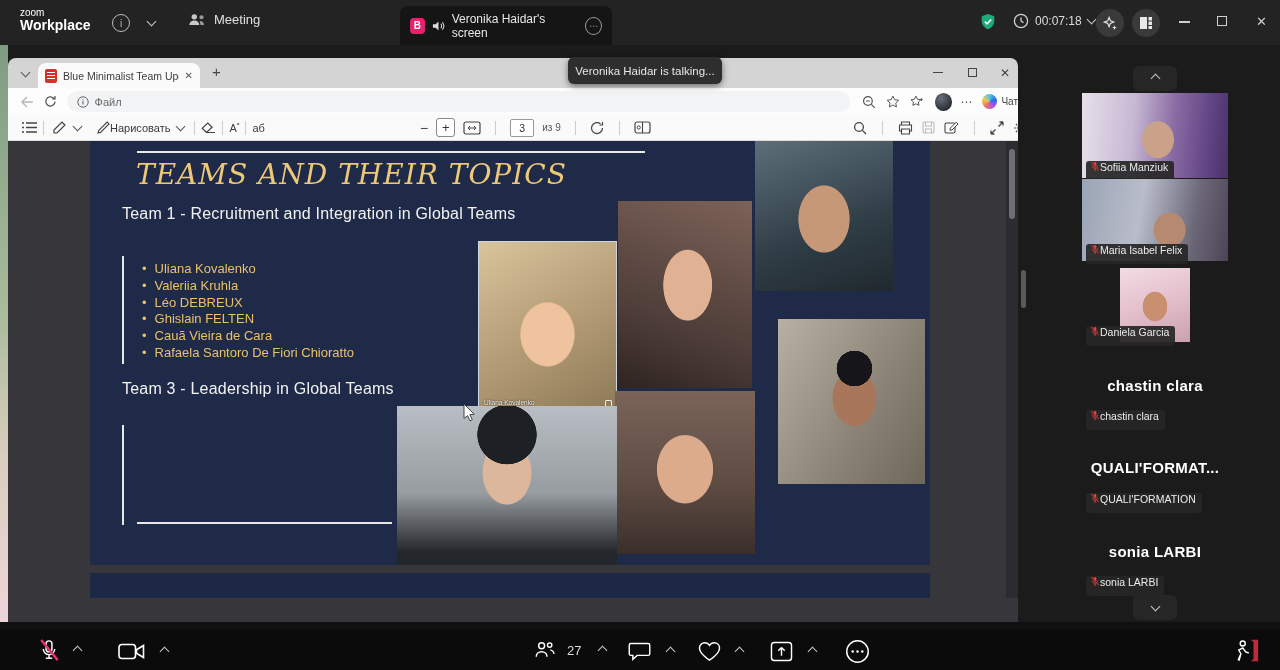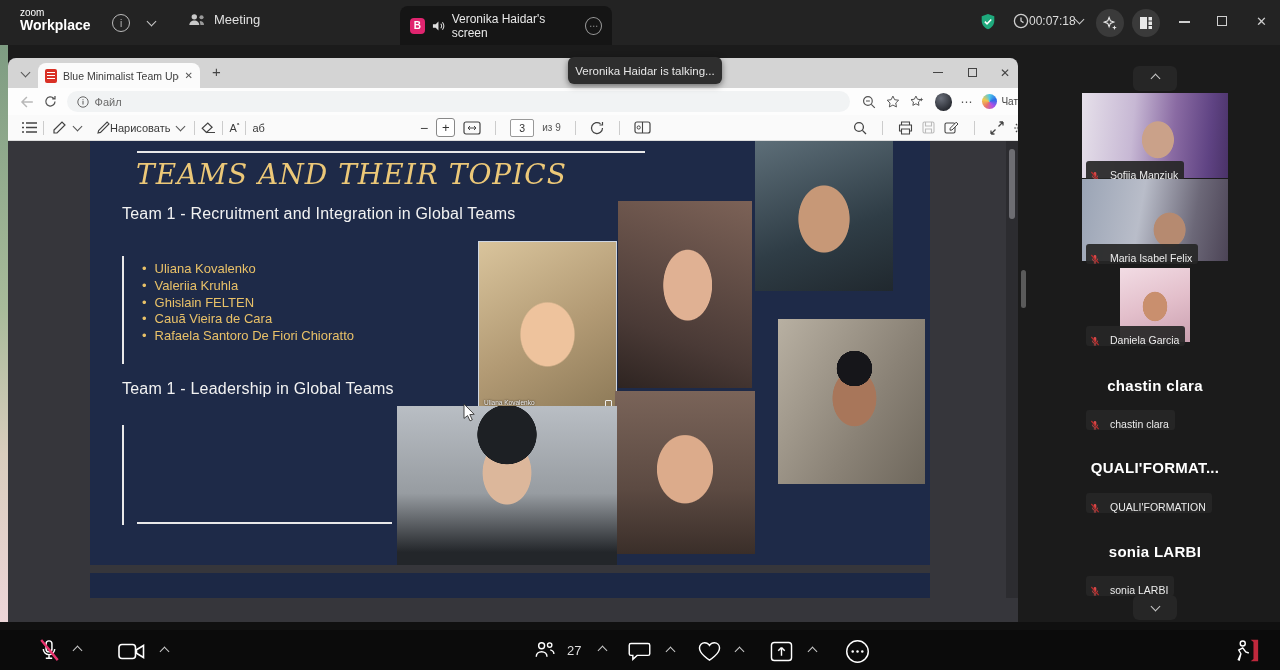--- a/index.html
+++ b/index.html
@@ -62,21 +62,21 @@
   .tiny-label { position:absolute; font-size:6.5px; color:#f0f0f0; text-shadow:0 0 2px #000; }
   
   #pdf-scroll { left:998px; top:83px; width:12px; height:457px; background:#2c2c30; }
   #pdf-thumb { left:3px; top:8px; width:6px; height:70px; background:#6d6d72; border-radius:3px; position:absolute; }
   #panel-scroll { left:1021px; top:270px; width:5px; height:38px; background:#5a5a5a; border-radius:3px; }
   
   .vtile { position:absolute; overflow:hidden; background:#000; }
   #vt-sofiia { left:1082px; top:93px; width:146px; height:85px; background:radial-gradient(ellipse 26px 30px at 52% 55%, #caa189 0 60%, rgba(0,0,0,0) 63%), linear-gradient(95deg,#e6e0ea,#c7b8d4 35%,#8a6ba3 62%,#5f4383 86%,#4a3268); }
   #vt-maria { left:1082px; top:179px; width:146px; height:82px; background:radial-gradient(ellipse 26px 28px at 60% 62%, #b68a70 0 60%, rgba(0,0,0,0) 63%), linear-gradient(100deg,#9aa4b5,#b9bdc9 40%,#6c6878 75%,#4c4456); }
   #vt-daniela { left:1120px; top:268px; width:70px; height:74px; background:radial-gradient(ellipse 20px 24px at 50% 52%, #c98f6e 0 60%, rgba(0,0,0,0) 63%), linear-gradient(160deg,#f2dce4,#e3bfcb 50%,#caa0b0); }
-  .pill { position:absolute; height:20px; background:rgba(38,38,38,.92); border-radius:3px; display:flex; align-items:flex-end; gap:10px; padding:0 6px 0 4px; color:#ececec; font-size:10.5px; white-space:nowrap; }
+  .pill { position:absolute; height:20px; background:rgba(38,38,38,.92); border-radius:3px; display:flex; align-items:flex-start; gap:0; padding:0 6px 0 4px; color:#ececec; font-size:10.5px; white-space:nowrap; }
   .bigname { position:absolute; width:150px; text-align:center; color:#fff; font-size:15px; font-weight:700; letter-spacing:.3px; }
   .panelbtn { position:absolute; width:44px; height:25px; background:#262626; border-radius:6px; display:flex; align-items:center; justify-content:center; }
   
   #controlbar { left:0; top:630px; width:1280px; height:40px; background:#0b0b0b; }
   #gap-strip { left:0; top:622px; width:1280px; height:8px; background:#101010; }
   .ctl { display:flex; align-items:center; }
   .cnt { color:#ddd; font-size:13px; margin-left:5px; }
 </style>
 </head>
 <body>
@@ -109,21 +109,21 @@
         </svg>
       <span class="toptab-label">Veronika Haidar's screen</span>
       <div class="row" style="width:18px;height:18px;border:1.2px solid #9a9a9a;border-radius:50%;justify-content:center;color:#bbb;font-size:9px;margin-left:4px;">
           <span>⋯</span>
         </div>
     </div>
     <svg class="abs" style="left:979px;top:13px;" width="18" height="18" viewBox="0 0 20 20">
         <path d="M10 1l7 2.5v5c0 4.5-3 8-7 9.5-4-1.5-7-5-7-9.5v-5z" fill="#1ea97c"></path>
         <path d="M6.5 9.6l2.4 2.4 4.7-4.8" stroke="#fff" stroke-width="1.7" fill="none"></path>
       </svg>
-    <div class="abs row" style="left:1013px;top:13px;">
+    <div class="abs row" style="left:1013px;top:13px;gap:6px;">
       <svg width="16" height="16" viewBox="0 0 16 16">
           <circle cx="8" cy="8" r="6.6" fill="none" stroke="#cfcfcf" stroke-width="1.3"></circle>
           <path d="M8 4.5V8l2.5 1.6" stroke="#cfcfcf" stroke-width="1.3" fill="none"></path>
         </svg>
       <span style="color:#dcdcdc;font-size:12px;">00:07:18</span>
       <span class="chv down" style="margin-top:-3px;"></span>
     </div>
     <div class="abs topbtn-circle" style="left:1096px;top:9px;">
       <svg width="15" height="15" viewBox="0 0 16 16">
           <path d="M6.5 1.5l1.4 3.6 3.6 1.4-3.6 1.4-1.4 3.6-1.4-3.6L1.5 6.5l3.6-1.4z" fill="none" stroke="#e8e8e8" stroke-width="1.2"></path>
@@ -270,25 +270,26 @@
 
     <div id="pdfview" class="abs">
       <div id="slide" class="abs">
         <div class="abs slide-line" style="left:47px;top:10px;width:508px;height:2px;"></div>
         <div id="slide-title" class="abs">TEAMS AND THEIR TOPICS</div>
         <div class="abs team-h" style="left:32px;top:64px;">Team 1 - Recruitment and Integration in Global Teams</div>
         <div class="abs slide-line" style="left:32px;top:115px;width:2px;height:108px;"></div>
         <ul class="abs mlist" style="left:52px;top:120px;">
           <li>Uliana Kovalenko</li>
           <li>Valeriia Kruhla</li>
+          <li>Léo DEBREUX</li>
           <li>Ghislain FELTEN</li>
           <li>Cauã Vieira de Cara</li>
           <li>Rafaela Santoro De Fiori Chioratto</li>
         </ul>
-        <div class="abs team-h" style="left:32px;top:239px;">Team 1 - Leadership in Global Teams</div>
+        <div class="abs team-h" style="left:32px;top:239px;">Team 3 - Leadership in Global Teams</div>
         <div class="abs slide-line" style="left:32px;top:284px;width:2px;height:100px;"></div>
         <div class="abs slide-line" style="left:47px;top:381px;width:255px;height:2px;"></div>
 
         <div class="photo" id="ph-man-glasses"></div>
         <div class="photo" id="ph-selfie"></div>
         <div class="photo" id="ph-beret"></div>
         <div class="photo" id="ph-uliana">
           <span class="tiny-label" style="left:5px;bottom:4px;">Uliana Kovalenko</span>
           <span class="abs" style="right:4px;bottom:3px;width:7px;height:7px;border:1px solid #eee;border-radius:1px;"></span>
         </div>

